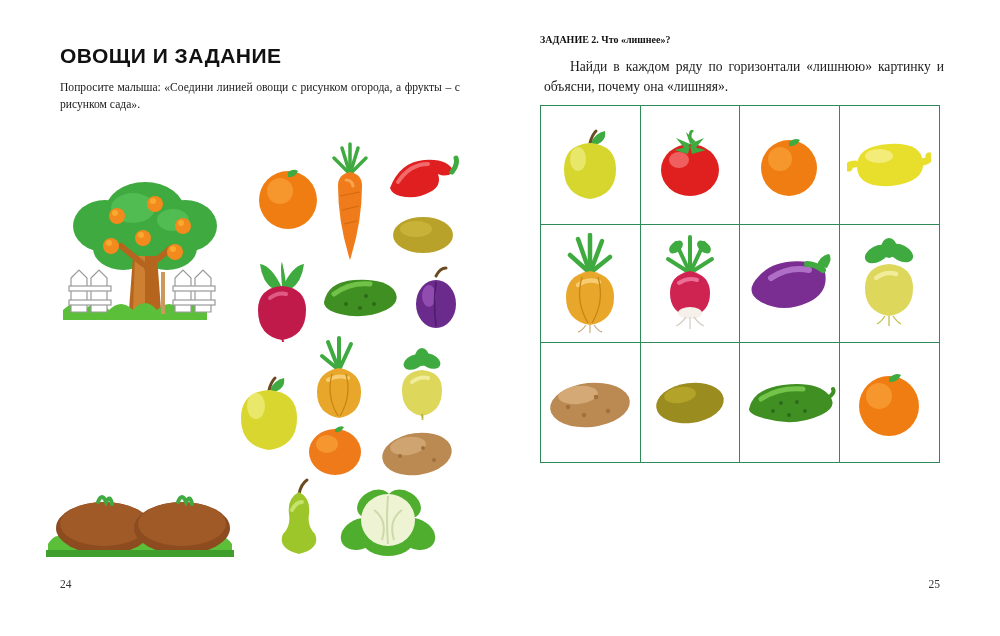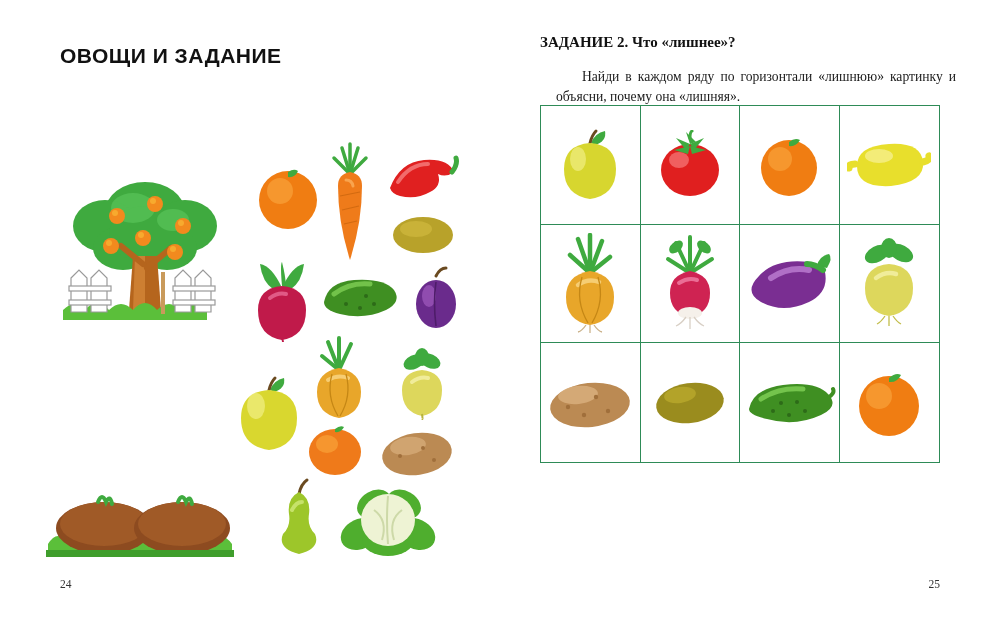--- a/index.html
+++ b/index.html
@@ -32,35 +32,35 @@
     font-family: "Liberation Sans", sans-serif;
     font-weight: bold;
     font-size: 21px;
     letter-spacing: 0.5px;
     margin: 10px 0 12px 0;
     color: #111;
   }
   .task-title {
     font-family: "Liberation Serif", serif;
     font-weight: bold;
-    font-size: 15px;
+    font-size: 10px;
     margin: 0 0 12px 0;
     color: #111;
   }
   .task-note {
     font-size: 11.6px;
     line-height: 1.45;
     margin: 0;
     text-align: justify;
     width: 400px;
   }
   .task-instr {
     font-size: 13.6px;
     line-height: 1.5;
-    margin: 16px;
+    margin: 4px;
     text-align: justify;
     text-indent: 26px;
     width: 400px;
   }
   .page-number {
     position: absolute;
     bottom: 46px;
     font-size: 11.5px;
     color: #333;
     font-family: "Liberation Serif", serif;
@@ -105,20 +105,21 @@
   .obj { position: absolute; }
 </style>
 </head>
 <body>
 
 <div class="spread">
 
   <div class="page page-left">
 
     <h1 class="section-title">ОВОЩИ И ЗАДАНИЕ</h1>
+    <p class="task-note">Попросите малыша: «Соедини линией овощи с рисунком огорода, а фрукты – с рисунком сада».</p>
 
     <div class="art-left">
 
       <div class="obj" style="left:55px; top:160px;">
         <svg width="180" height="180" viewBox="0 0 180 180">
 
           <g fill="#3faa3f">
             <ellipse cx="90" cy="52" rx="40" ry="30"></ellipse>
             <ellipse cx="50" cy="66" rx="32" ry="26"></ellipse>
             <ellipse cx="130" cy="66" rx="32" ry="26"></ellipse>

